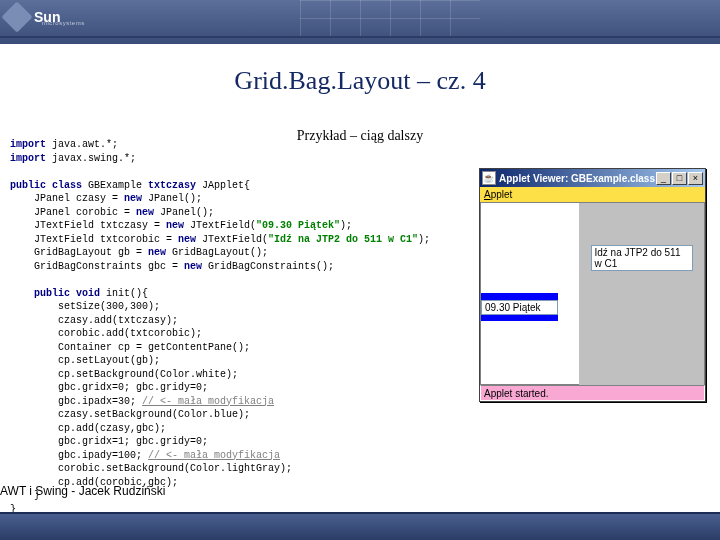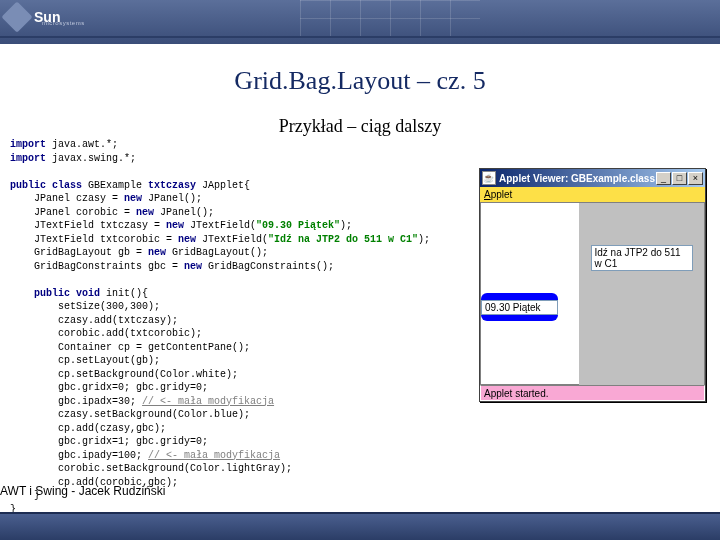--- a/index.html
+++ b/index.html
@@ -51,22 +51,22 @@
     text-align: center;
     color: #152a63;
     font-family: "Times New Roman", serif;
     font-size: 26px;
     margin-top: 22px;
   }
   .subtitle {
     text-align: center;
     color: #000;
     font-family: "Times New Roman", serif;
-    font-size: 18px;
-    margin-top: 20px;
+    font-size: 14px;
+    margin-top: 32px;
   }
   .content {
     position: absolute;
     top: 138px;
     left: 10px;
     right: 10px;
     bottom: 70px;
   }
   .code {
     font-family: "Courier New", monospace;
@@ -132,21 +132,21 @@
     position: relative;
     border: 1px solid #808080;
     border-top: none;
     margin: 0;
   }
   .blue-panel {
     position: absolute;
     left: 0; top: 90px;
     width: 77px; height: 28px;
     background: #0000ff;
-    display: flex; align-items:center; justify-content:center;border-radius:6px;
+    display: flex; align-items:center; justify-content:center;
   }
   .gray-panel {
     position: absolute;
     left: 98px; top: 0;
     width: 125px; height: 182px;
     background: #c0c0c0;
     display: flex; align-items: flex-start; justify-content: center;
     padding-top: 42px;
   }
   .textfield {
@@ -193,21 +193,21 @@
 <div class="slide-header">
   <div class="grid-overlay"></div>
   <div class="sun-logo">
     <div class="sun-mark"></div>
     <span class="sun-text">Sun</span>
     <span class="sun-sub">microsystems</span>
   </div>
 </div>
 <div class="header-rule"></div>
 
-<div class="title">Grid.Bag.Layout – cz. 5</div>
+<div class="title">Grid.Bag.Layout – cz. 4</div>
 <div class="subtitle">Przykład – ciąg dalszy</div>
 
 <div class="content">
 
 <div class="code"><span class="kw">import</span><span> java.awt.*;</span>
 <span class="kw">import</span><span> javax.swing.*;</span>
 
 <span class="kw">public class </span><span>GBExample </span><span class="kw">txtczasy </span><span>JApplet{</span>
 <span>    JPanel czasy = </span><span class="kw">new </span><span>JPanel();</span>
 <span>    JPanel corobic = </span><span class="kw">new </span><span>JPanel();</span>

